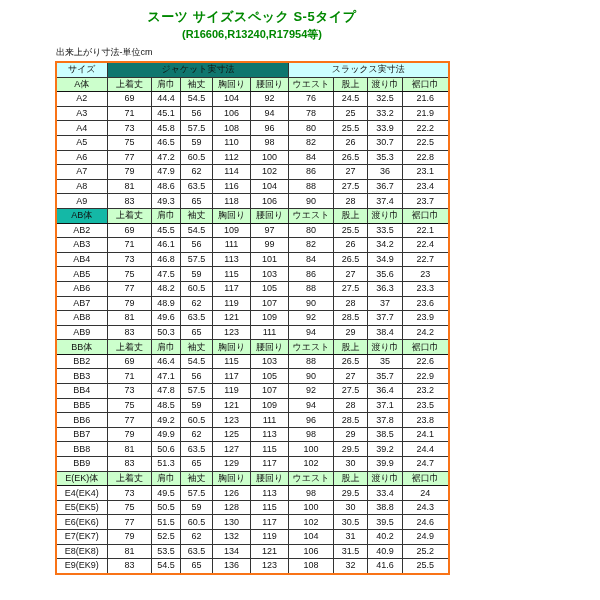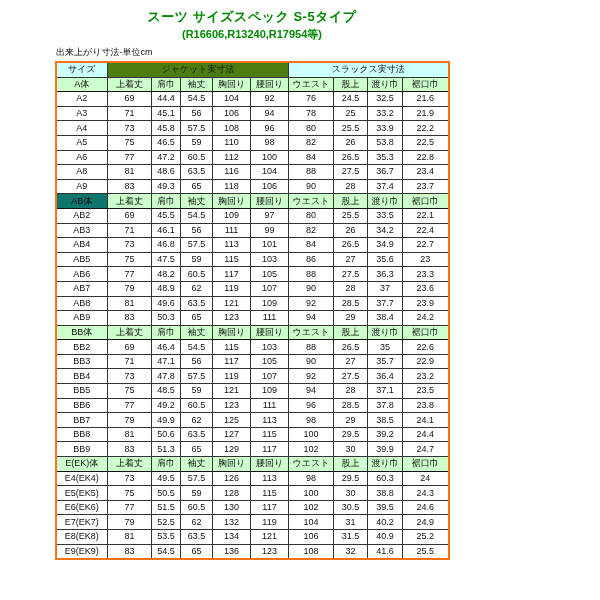--- a/index.html
+++ b/index.html
@@ -64,21 +64,21 @@
         <col style="width: 38px;">
         <col style="width: 38px;">
         <col style="width: 45px;">
         <col style="width: 34px;">
         <col style="width: 35px;">
         <col style="width: 46px;">
       </colgroup>
     <tbody>
         <tr class="top-header">
           <td colspan="1" style="background: rgb(204, 255, 255);">サイズ</td>
-          <td colspan="5" style="background: #4d7c0f;">ジャケット実寸法</td>
+          <td colspan="5" style="background: #0f766e;">ジャケット実寸法</td>
           <td colspan="4" style="background: rgb(204, 255, 255);">スラックス実寸法</td>
         </tr>
         <tr class="section-header">
           <td colspan="1" style="background: rgb(204, 255, 204);">A体</td>
           <td colspan="1" style="background: rgb(204, 255, 204);">上着丈</td>
           <td colspan="1" style="background: rgb(204, 255, 204);">肩巾</td>
           <td colspan="1" style="background: rgb(204, 255, 204);">袖丈</td>
           <td colspan="1" style="background: rgb(204, 255, 204);">胸回り</td>
           <td colspan="1" style="background: rgb(204, 255, 204);">腰回り</td>
           <td colspan="1" style="background: rgb(204, 255, 204);">ウエスト</td>
@@ -124,36 +124,48 @@
         </tr>
         <tr>
           <td colspan="1">A5</td>
           <td colspan="1">75</td>
           <td colspan="1">46.5</td>
           <td colspan="1">59</td>
           <td colspan="1">110</td>
           <td colspan="1">98</td>
           <td colspan="1">82</td>
           <td colspan="1">26</td>
-          <td colspan="1">53.8</td>
+          <td colspan="1">30.7</td>
           <td colspan="1">22.5</td>
         </tr>
         <tr>
           <td colspan="1">A6</td>
           <td colspan="1">77</td>
           <td colspan="1">47.2</td>
           <td colspan="1">60.5</td>
           <td colspan="1">112</td>
           <td colspan="1">100</td>
           <td colspan="1">84</td>
           <td colspan="1">26.5</td>
           <td colspan="1">35.3</td>
           <td colspan="1">22.8</td>
         </tr>
         <tr>
+          <td colspan="1">A7</td>
+          <td colspan="1">79</td>
+          <td colspan="1">47.9</td>
+          <td colspan="1">62</td>
+          <td colspan="1">114</td>
+          <td colspan="1">102</td>
+          <td colspan="1">86</td>
+          <td colspan="1">27</td>
+          <td colspan="1">36</td>
+          <td colspan="1">23.1</td>
+        </tr>
+        <tr>
           <td colspan="1">A8</td>
           <td colspan="1">81</td>
           <td colspan="1">48.6</td>
           <td colspan="1">63.5</td>
           <td colspan="1">116</td>
           <td colspan="1">104</td>
           <td colspan="1">88</td>
           <td colspan="1">27.5</td>
           <td colspan="1">36.7</td>
           <td colspan="1">23.4</td>
@@ -164,21 +176,21 @@
           <td colspan="1">49.3</td>
           <td colspan="1">65</td>
           <td colspan="1">118</td>
           <td colspan="1">106</td>
           <td colspan="1">90</td>
           <td colspan="1">28</td>
           <td colspan="1">37.4</td>
           <td colspan="1">23.7</td>
         </tr>
         <tr class="section-header">
-          <td colspan="1" style="background: #0f766e;">AB体</td>
+          <td colspan="1" style="background: #14b8a6;">AB体</td>
           <td colspan="1" style="background: rgb(204, 255, 204);">上着丈</td>
           <td colspan="1" style="background: rgb(204, 255, 204);">肩巾</td>
           <td colspan="1" style="background: rgb(204, 255, 204);">袖丈</td>
           <td colspan="1" style="background: rgb(204, 255, 204);">胸回り</td>
           <td colspan="1" style="background: rgb(204, 255, 204);">腰回り</td>
           <td colspan="1" style="background: rgb(204, 255, 204);">ウエスト</td>
           <td colspan="1" style="background: rgb(204, 255, 204);">股上</td>
           <td colspan="1" style="background: rgb(204, 255, 204);">渡り巾</td>
           <td colspan="1" style="background: rgb(204, 255, 204);">裾口巾</td>
         </tr>
@@ -400,21 +412,21 @@
         </tr>
         <tr>
           <td colspan="1">E4(EK4)</td>
           <td colspan="1">73</td>
           <td colspan="1">49.5</td>
           <td colspan="1">57.5</td>
           <td colspan="1">126</td>
           <td colspan="1">113</td>
           <td colspan="1">98</td>
           <td colspan="1">29.5</td>
-          <td colspan="1">60.3</td>
+          <td colspan="1">33.4</td>
           <td colspan="1">24</td>
         </tr>
         <tr>
           <td colspan="1">E5(EK5)</td>
           <td colspan="1">75</td>
           <td colspan="1">50.5</td>
           <td colspan="1">59</td>
           <td colspan="1">128</td>
           <td colspan="1">115</td>
           <td colspan="1">100</td>

